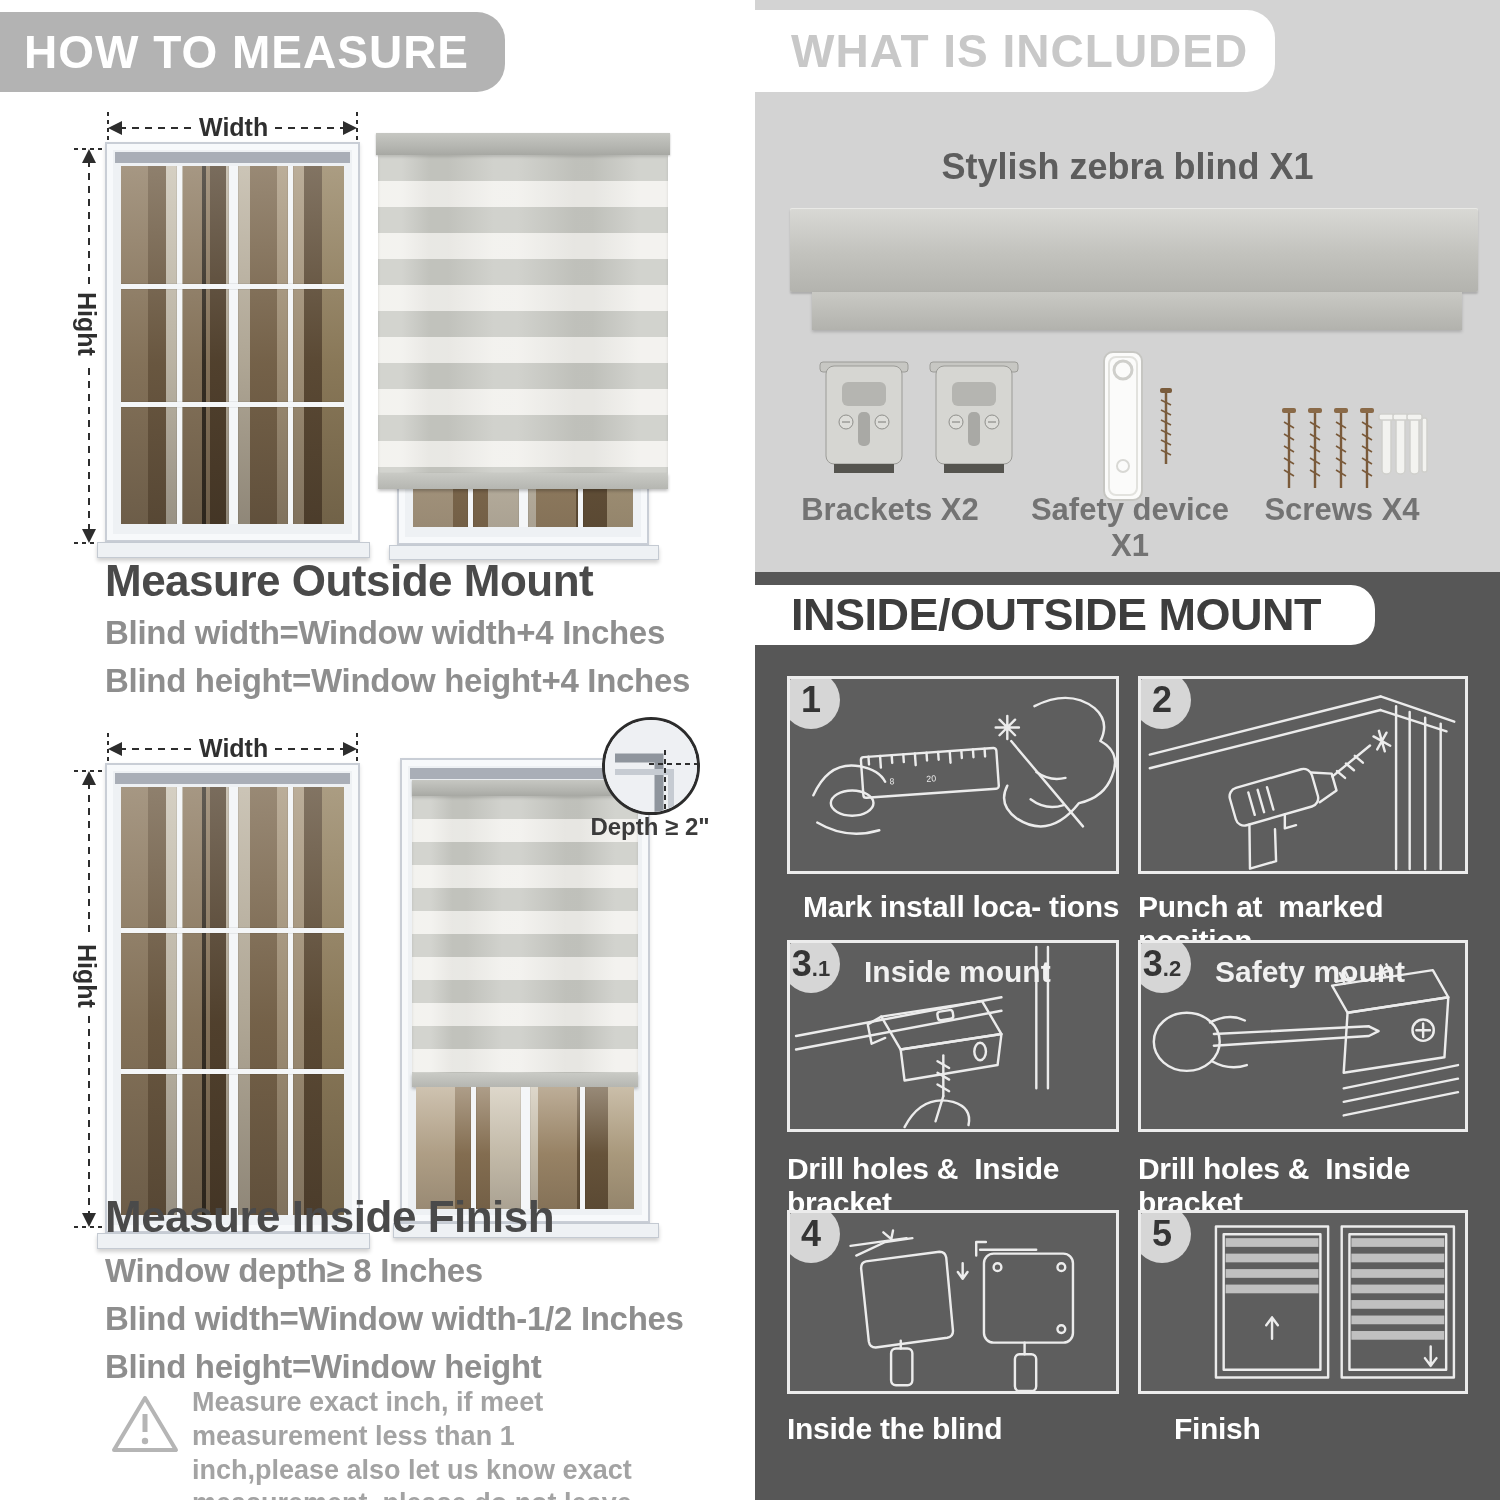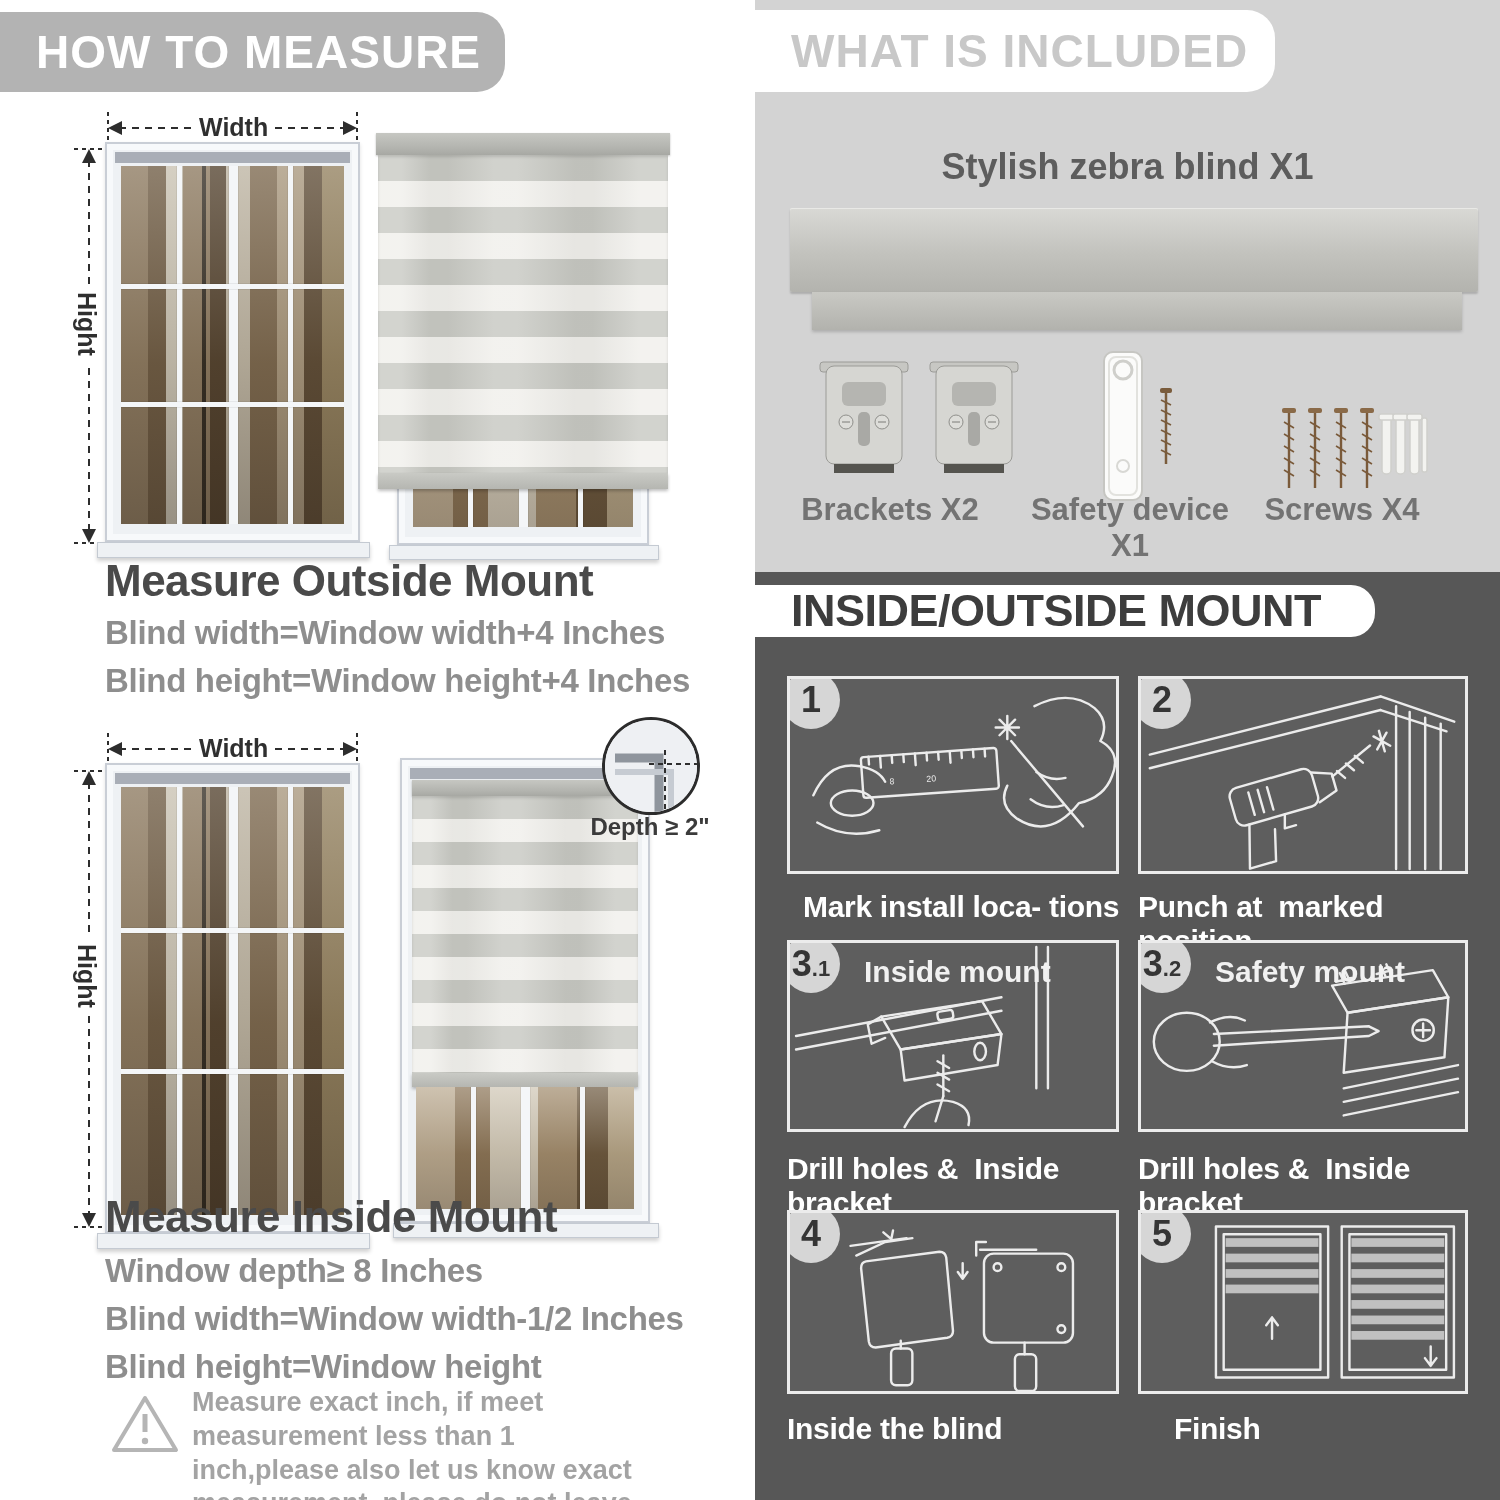--- a/index.html
+++ b/index.html
@@ -2,21 +2,21 @@
 <html><head>
 <meta charset="utf-8">
 <style>
   html,body{margin:0;padding:0;}
   body{width:1500px;height:1500px;position:relative;overflow:hidden;background:#ffffff;
        font-family:"Liberation Sans","DejaVu Sans",sans-serif;}
   .abs{position:absolute;}
 
   
   .hdr-bar{left:0;top:12px;width:505px;height:80px;background:#b3b3b3;
-           border-radius:0 28px 28px 0;display:flex;align-items:center;padding-left:36px;
+           border-radius:0 28px 28px 0;display:flex;align-items:center;padding-left:24px;
            box-sizing:border-box;color:#fff;font-size:46px;font-weight:bold;letter-spacing:1px;}
   .sec-title{font-size:44px;font-weight:bold;color:#4a4a4a;letter-spacing:-.5px;}
   .sec-line{font-size:33px;font-weight:bold;color:#8e8e8e;letter-spacing:-.3px;}
 
   
   .window{background:#eef1f4;border:2px solid #c9ced6;box-sizing:border-box;
           box-shadow:inset 0 0 0 6px #f7f9fb, 0 2px 4px rgba(0,0,0,.12);}
   .win-recess{position:absolute;left:8px;right:8px;top:8px;height:11px;background:#a9aeb7;}
   .glass{position:absolute;left:14px;right:14px;top:22px;bottom:16px;overflow:hidden;
      background-image:
@@ -65,21 +65,21 @@
            display:flex;align-items:center;padding-left:36px;box-sizing:border-box;
            color:#c8c8c8;font-size:46px;font-weight:bold;letter-spacing:1px;}
   .product-label{left:755px;top:146px;width:745px;text-align:center;font-size:36px;font-weight:bold;color:#5d5d5d;}
   .rail-main{left:790px;top:208px;width:688px;height:84px;border-radius:2px;
              background:linear-gradient(180deg,#d9d9d5,#c2c2bd 55%,#b3b3ae);
              box-shadow:inset 0 1px 0 #e9e9e6, 0 2px 2px rgba(0,0,0,.18);}
   .rail-low{left:812px;top:292px;width:650px;height:38px;
             background:linear-gradient(180deg,#c9c9c4,#b2b2ad);box-shadow:0 2px 3px rgba(0,0,0,.18);}
   .inc-label{font-size:31px;font-weight:bold;color:#737373;text-align:center;}
 
-  .mnt-hdr{left:755px;top:585px;width:620px;height:52px;background:#fff;border-radius:0 24px 24px 0;
+  .mnt-hdr{left:755px;top:585px;width:620px;height:60px;background:#fff;border-radius:0 24px 24px 0;
            display:flex;align-items:center;padding-left:36px;box-sizing:border-box;
            color:#3d3d3d;font-size:45px;font-weight:bold;letter-spacing:-.5px;}
   .step-panel{background:#5e5e5e;border:3px solid #ececec;box-sizing:border-box;overflow:hidden;}
   .step-panel svg{width:100%;height:100%;}
   .badge{position:absolute;top:-8px;left:-8px;width:58px;height:58px;border-radius:50%;background:#d6d6d6;
          display:flex;align-items:center;justify-content:center;color:#353535;font-weight:bold;}
   .badge-num{font-size:36px;}
   .badge-sub{font-size:22px;margin-top:10px;}
   .step-title{position:absolute;left:74px;top:12px;font-size:30px;font-weight:bold;color:#f1f1f1;}
   .caption{font-size:30px;font-weight:bold;color:#ffffff;white-space:pre-wrap;letter-spacing:-.3px;}
@@ -201,21 +201,21 @@
 <div class="abs depth-circle" style="left:602px;top:717px;width:92px;height:92px;">
   <svg width="92" height="92">
     <rect x="0" y="0" width="92" height="92" fill="#eef0f3"></rect>
     <path d="M10,38 L54,38 L54,92" stroke="#8f959d" stroke-width="9" fill="none"></path>
     <path d="M10,52 L66,52 L66,92" stroke="#c6cbd2" stroke-width="6" fill="none"></path>
     <path d="M60,30 V92 M44,44 H92" stroke="#2e2e2e" stroke-width="2" stroke-dasharray="5,4" fill="none"></path>
   </svg>
 </div>
 <div class="abs depth-label" style="left:572px;top:813px;width:156px;">Depth ≥ 2"</div>
 
-<div class="abs sec-title" style="left:105px;top:1192px;">Measure Inside Mount</div>
+<div class="abs sec-title" style="left:105px;top:1192px;">Measure Inside Finish</div>
 <div class="abs sec-line" style="left:105px;top:1252px;">Window depth≥ 8 Inches</div>
 <div class="abs sec-line" style="left:105px;top:1300px;">Blind width=Window width-1/2 Inches</div>
 <div class="abs sec-line" style="left:105px;top:1348px;">Blind height=Window height</div>
 
 <div class="abs" style="left:110px;top:1392px;width:70px;height:64px;">
   <svg width="70" height="64">
     <path d="M35,6 L66,58 L4,58 Z" fill="none" stroke="#b5b5b5" stroke-width="4" stroke-linejoin="round"></path>
     <line x1="35" y1="22" x2="35" y2="40" stroke="#b5b5b5" stroke-width="5"></line>
     <circle cx="35" cy="49" r="3.2" fill="#b5b5b5"></circle>
   </svg>

